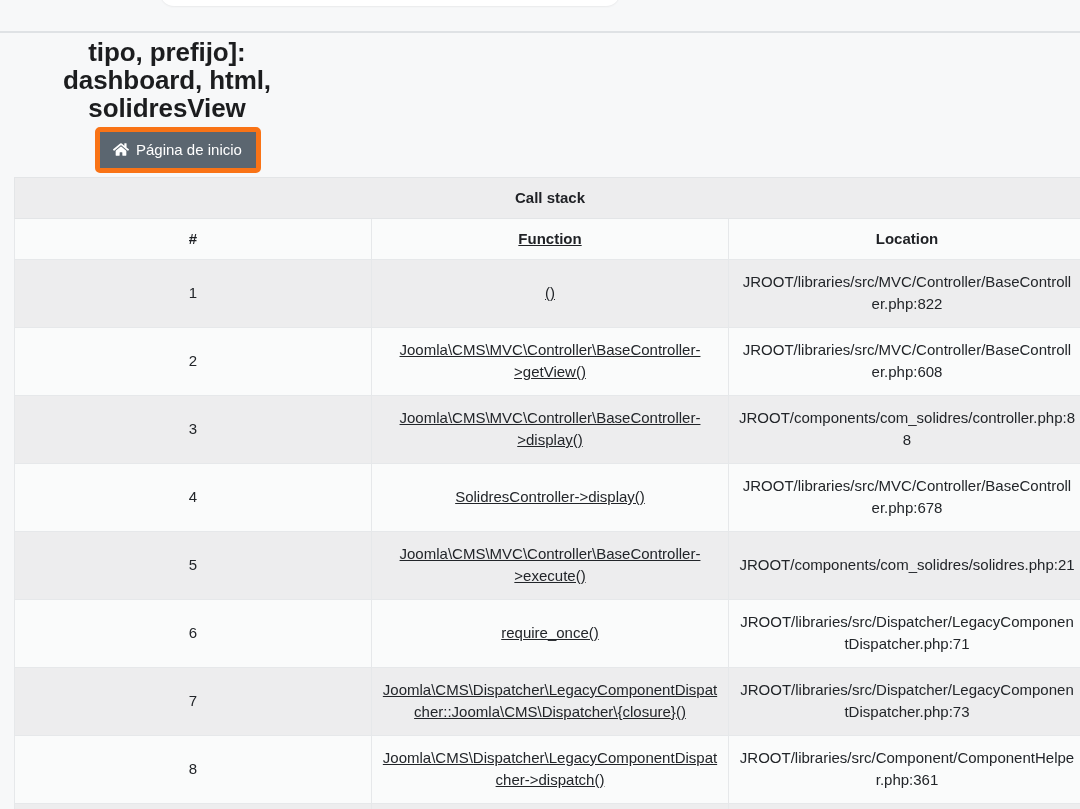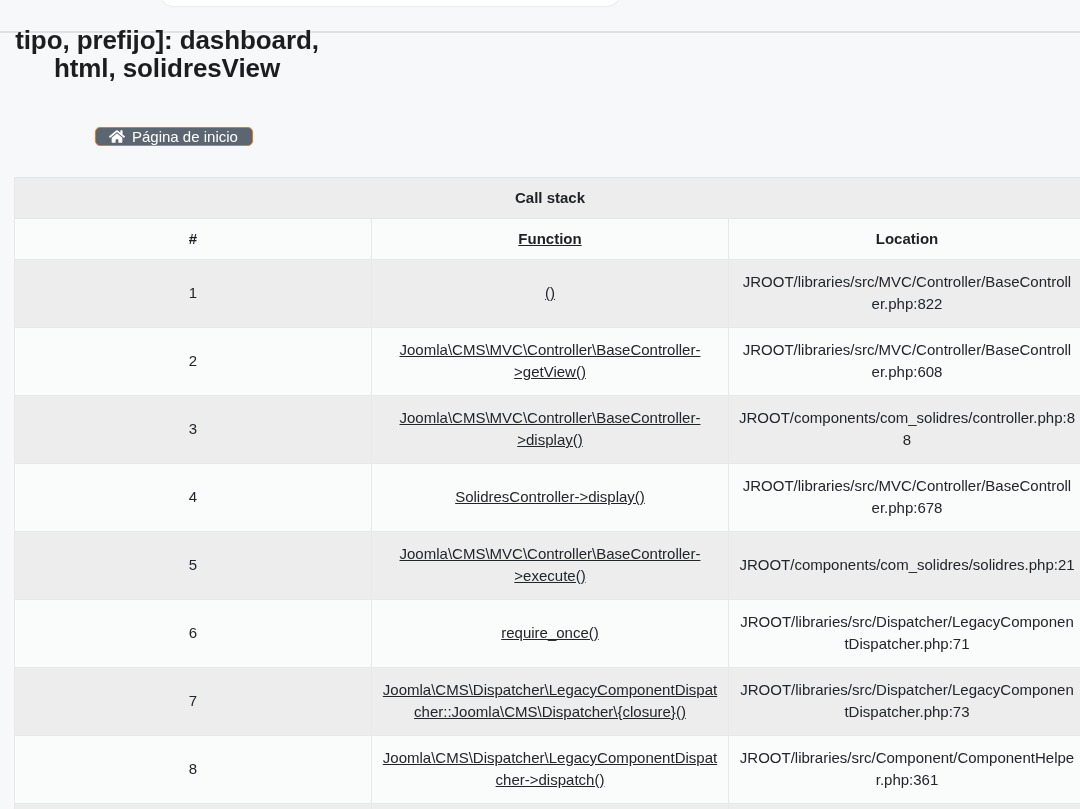--- a/index.html
+++ b/index.html
@@ -48,47 +48,47 @@
 
   
   .heading-wrap {
     position: absolute;
     left: 14px;
     top: 26px;
     width: 306px;
     text-align: center;
   }
   .heading {
-    margin: 0;
+    margin: 12px;
     font-size: 26px;
     line-height: 28px;
     font-weight: 700;
     color: #1c1d1f;
     letter-spacing: -0.1px;
   }
 
   
   .btn-home {
     position: absolute;
     left: 95px;
     top: 127px;
     display: inline-flex;
     align-items: center;
     gap: 7px;
     background: #5b6670;
     color: #ffffff;
-    border: 1px solid #f97316;
+    border: 5px solid #f97316;
     border-radius: 5px;
     padding: 8px 14px 9px 13px;
     font-size: 15px;
     line-height: 17px;
     font-family: "Liberation Sans", sans-serif;
     cursor: pointer;
     box-sizing: border-box;
-    height: 19px;
+    height: 46px;
   }
   .btn-home .home-icon {
     display: inline-block;
     width: 16px;
     height: 15px;
     line-height: 0;
   }
   .btn-home .home-icon svg { display: block; }
 
   

